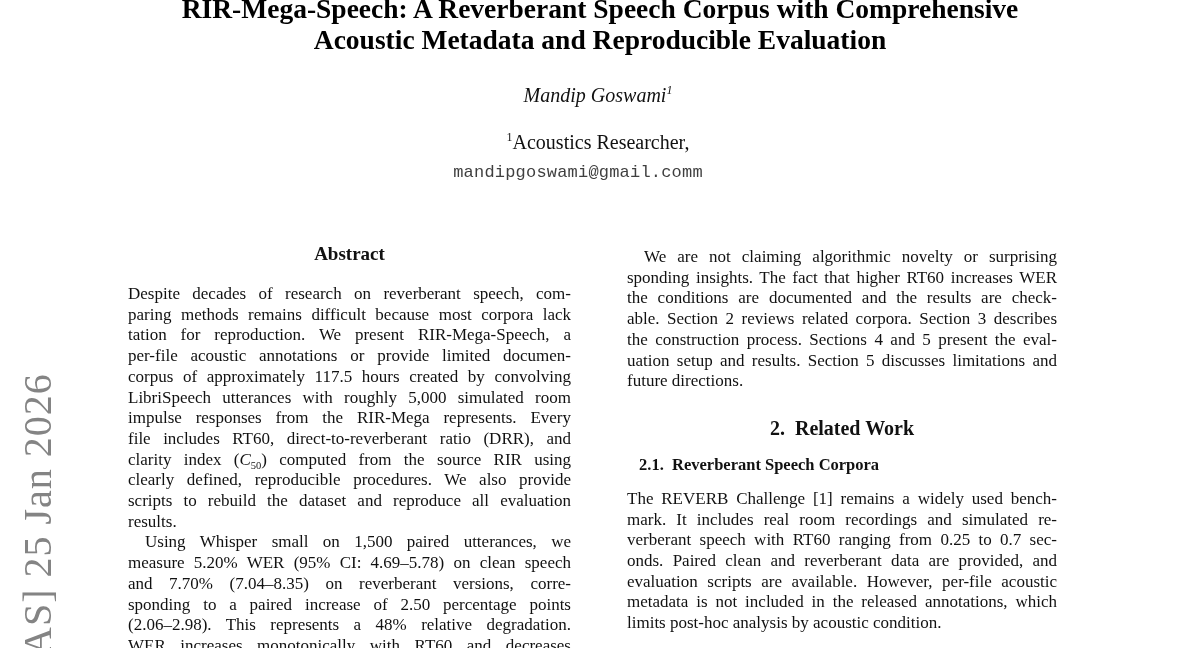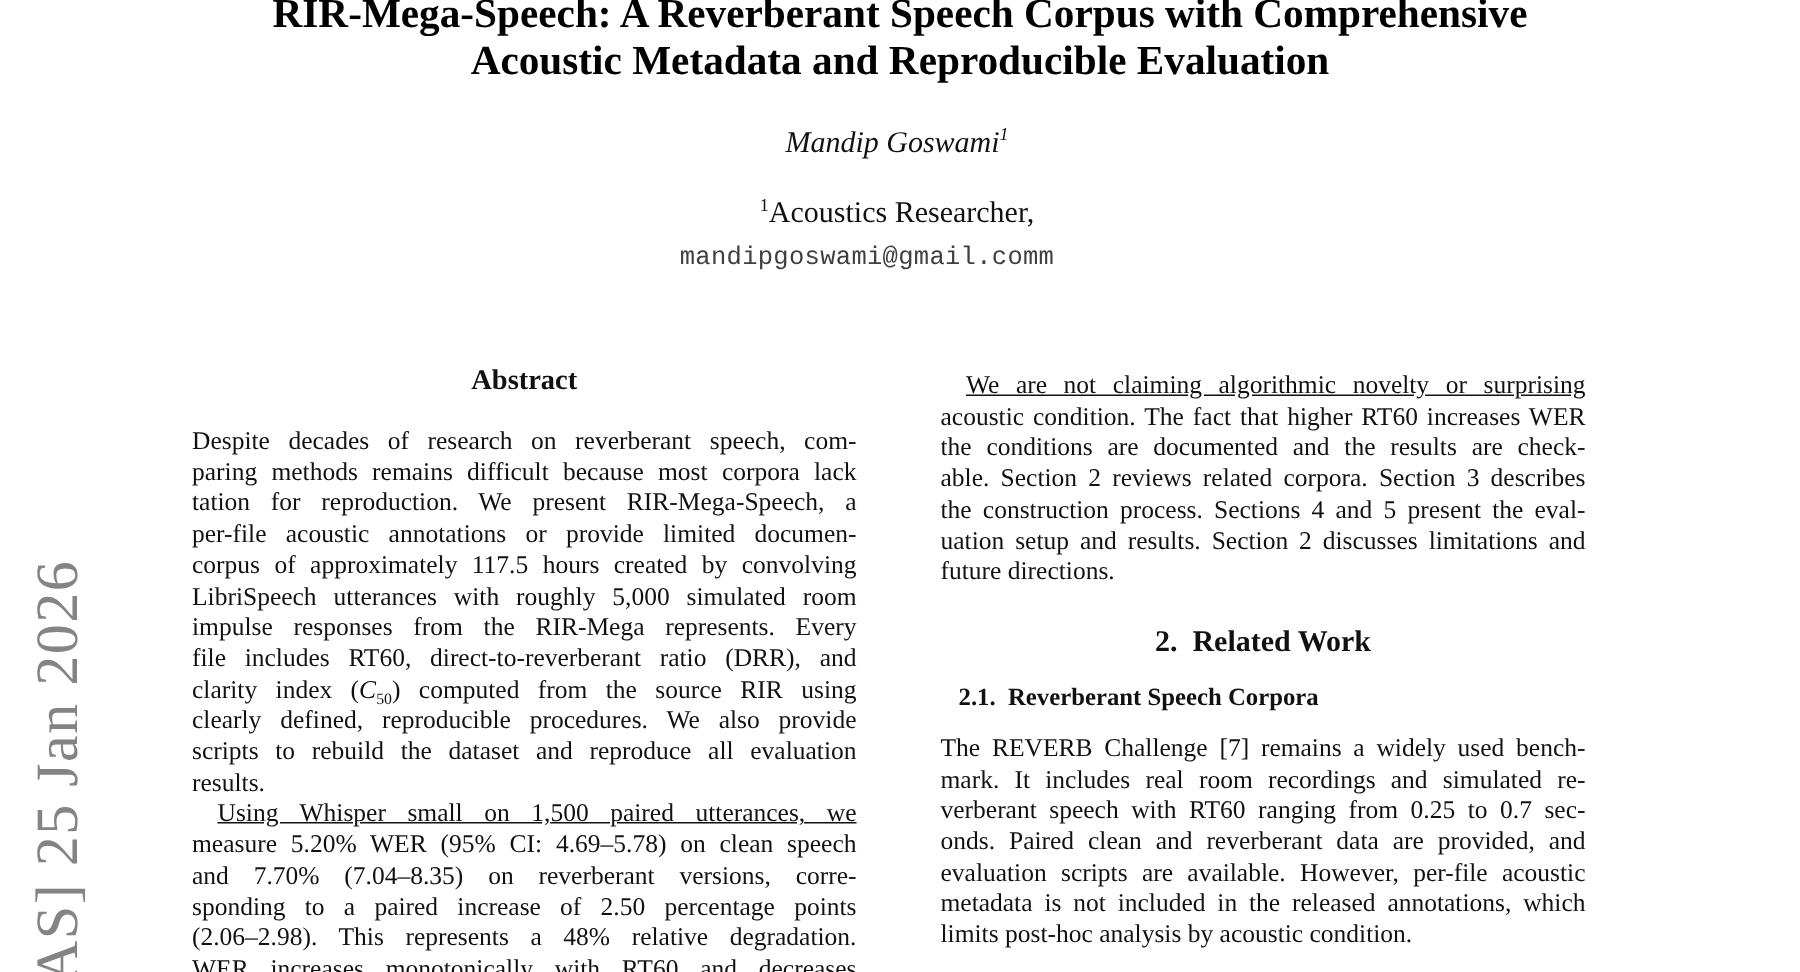--- a/index.html
+++ b/index.html
@@ -63,21 +63,21 @@
   }
   .subsection-h {
     margin: 14px 0 0 12px; font-size: 16.5px; line-height: 21px;
     text-align: left; font-weight: bold;
   }
   .rw-body { margin-top: 14px; }
 
   .para { margin: 0; }
   .jline { text-align: justify; text-align-last: justify; }
   .jline.jlast { text-align-last: left; }
-  .jline.first { text-indent: 17px; text-decoration: underline; }
+  .jline.first { text-indent: 17px; }
 </style>
 </head>
 <body>
 
 <div class="page">
 
   <div class="watermark">AS] 25 Jan 2026</div>
 
   <div class="title">
     <div>RIR-Mega-Speech: A Reverberant Speech Corpus with Comprehensive</div>
@@ -115,33 +115,33 @@
           <div class="jline">(2.06–2.98). This represents a 48% relative degradation.</div>
           <div class="jline">WER increases monotonically with RT60 and decreases</div>
         </div>
       </div>
   </section>
 
   <section class="col col-right">
     <div>
         <div class="para">
           <div class="jline first">We are not claiming algorithmic novelty or surprising</div>
-          <div class="jline">acoustic condition. The fact that higher RT60 increases WER</div>
+          <div class="jline">sponding insights. The fact that higher RT60 increases WER</div>
           <div class="jline">the conditions are documented and the results are check-</div>
           <div class="jline">able. Section 2 reviews related corpora. Section 3 describes</div>
           <div class="jline">the construction process. Sections 4 and 5 present the eval-</div>
-          <div class="jline">uation setup and results. Section 2 discusses limitations and</div>
+          <div class="jline">uation setup and results. Section 5 discusses limitations and</div>
           <div class="jline jlast">future directions.</div>
         </div>
       </div>
     <h2 class="section-h">2.&nbsp;&nbsp;Related Work</h2>
     <h3 class="subsection-h">2.1.&nbsp;&nbsp;Reverberant Speech Corpora</h3>
     <div class="rw-body">
         <div class="para">
-          <div class="jline">The REVERB Challenge [7] remains a widely used bench-</div>
+          <div class="jline">The REVERB Challenge [1] remains a widely used bench-</div>
           <div class="jline">mark. It includes real room recordings and simulated re-</div>
           <div class="jline">verberant speech with RT60 ranging from 0.25 to 0.7 sec-</div>
           <div class="jline">onds. Paired clean and reverberant data are provided, and</div>
           <div class="jline">evaluation scripts are available. However, per-file acoustic</div>
           <div class="jline">metadata is not included in the released annotations, which</div>
           <div class="jline jlast">limits post-hoc analysis by acoustic condition.</div>
         </div>
       </div>
   </section>
 

